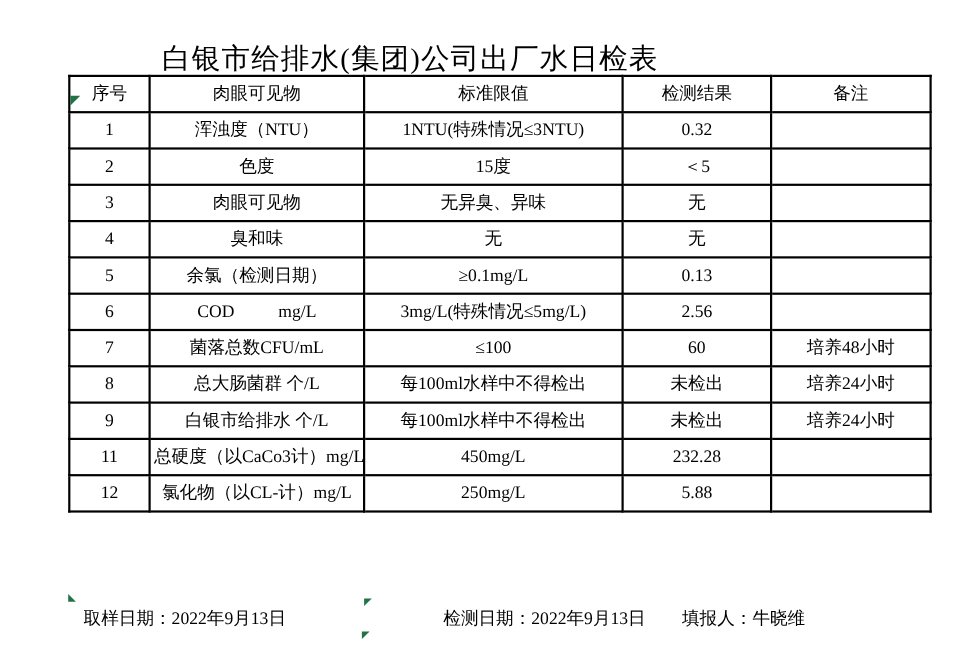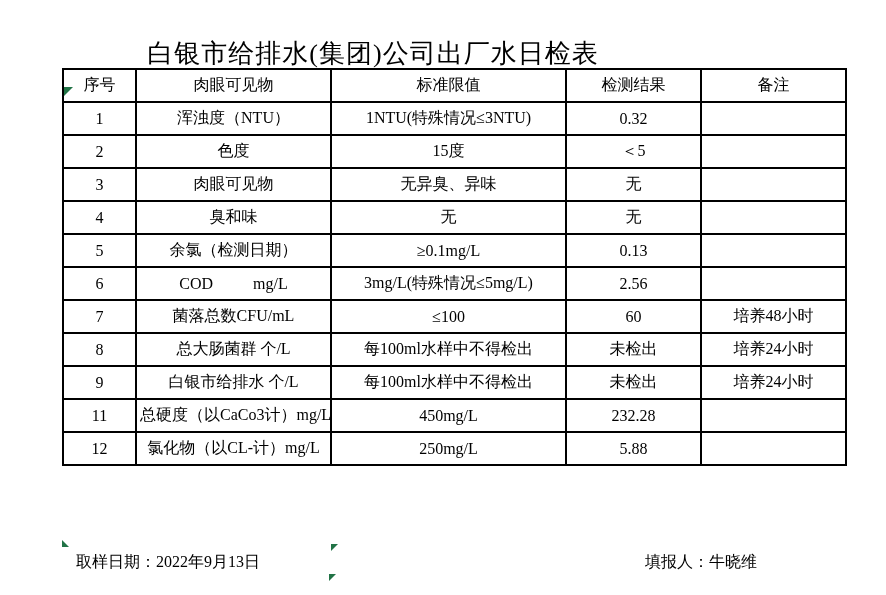--- a/index.html
+++ b/index.html
@@ -45,21 +45,21 @@
   .col-remark { width: 145px; }
 
   .footer-line { position: absolute; top: 552px; left: 0; width: 886px; height: 22px; }
   .footer-line span {
     position: absolute;
     font-size: 16px;
     white-space: pre;
   }
   .footer-sampling { left: 76px; }
   .footer-test     { left: 403px; }
-  .footer-reporter { left: 645px; text-align: right; }
+  .footer-reporter { left: 620px; text-align: right; }
 
   
   .marker { position: absolute; width: 0; height: 0; }
   .marker-tl-header {
     left: 64px; top: 87px;
     border-top: 9px solid #217346;
     border-right: 9px solid transparent;
   }
   .marker-bl-table {
     left: 62px; top: 540px;
@@ -175,19 +175,20 @@
       <td>氯化物（以CL-计）mg/L</td>
       <td>250mg/L</td>
       <td>5.88</td>
       <td></td>
     </tr>
   </tbody>
 </table>
 
 <div class="footer-line">
   <span class="footer-sampling">取样日期：2022年9月13日</span>
+  <span class="footer-test">检测日期：2022年9月13日</span>
   <span class="footer-reporter">填报人：牛晓维</span>
 </div>
 
 <div class="marker marker-tl-header"></div>
 <div class="marker marker-bl-table"></div>
 <div class="marker marker-footer-1"></div>
 <div class="marker marker-footer-2"></div>
 
 </body></html>

